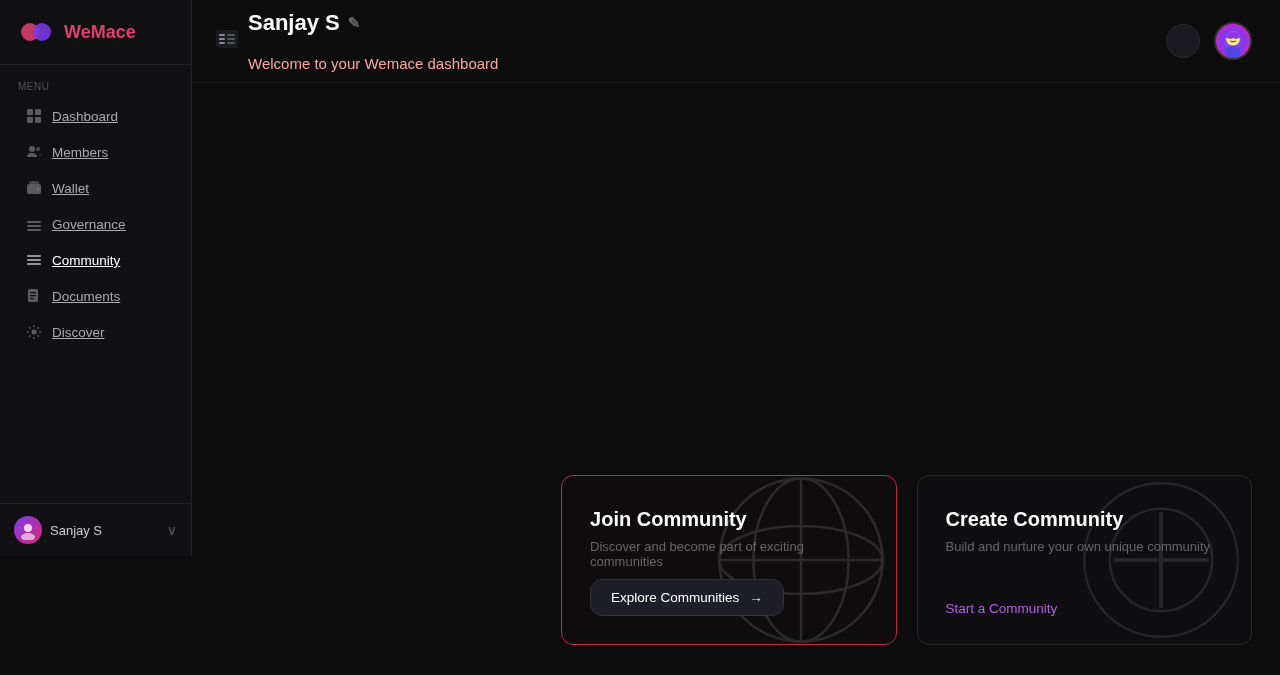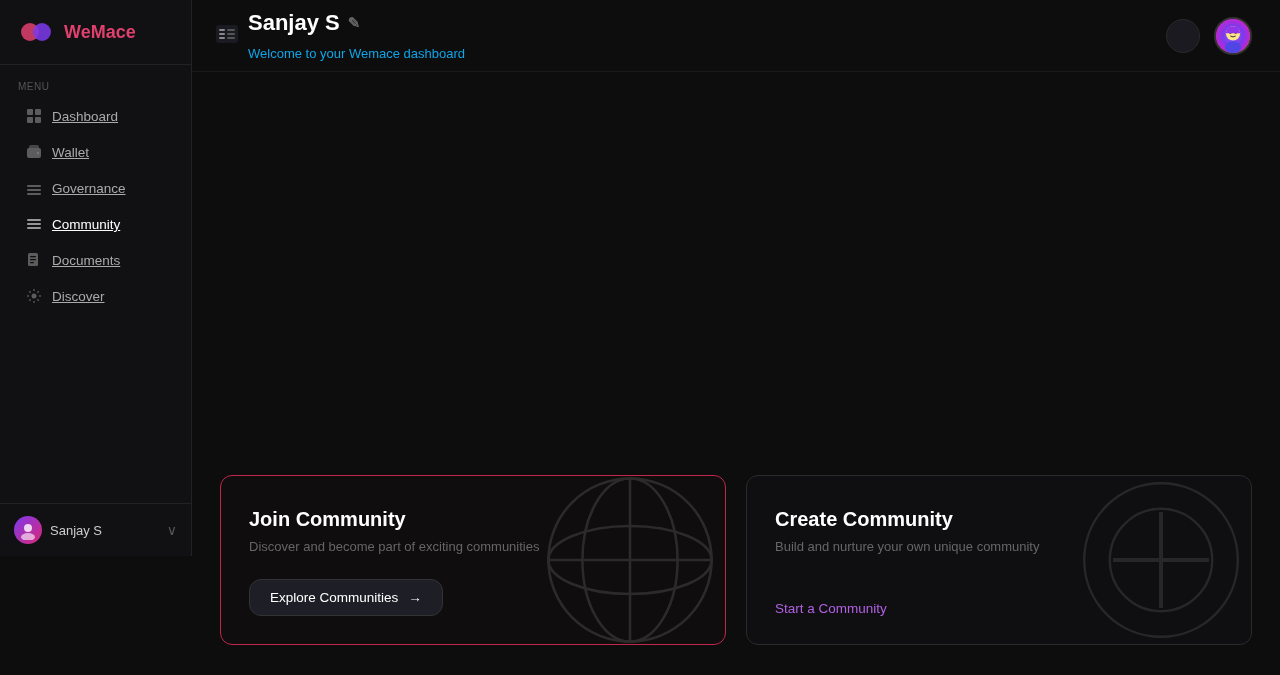--- a/index.html
+++ b/index.html
@@ -168,23 +168,23 @@
       gap: 8px;
     }
 
     .edit-icon {
       color: #666;
       font-size: 15px;
       cursor: pointer;
     }
 
     .topbar-subtitle {
-      font-size: 13px;
-      color: #0ea5e9;
-      margin-top: 10px;
+      font-size: 15px;
+      color: #fca5a5;
+      margin-top: 19px;
     }
 
     .topbar-right {
       display: flex;
       align-items: center;
       gap: 14px;
     }
 
     .moon-btn {
       background: #1a1a20;
@@ -211,21 +211,21 @@
       cursor: pointer;
       overflow: hidden;
       border: 2px solid #333;
     }
 
     
     .content {
       flex: 1;
       padding: 30px 28px;
       display: flex;
-      flex-direction: column;
+      flex-direction: row;
       gap: 20px;
     }
 
     
     .cards-row {
       display: flex;
       gap: 20px;
       margin-top: auto;
     }
 
@@ -338,20 +338,31 @@
         <svg width="16" height="16" viewBox="0 0 16 16" fill="currentColor">
           <rect x="1" y="1" width="6" height="6" rx="1" opacity="0.7"></rect>
           <rect x="9" y="1" width="6" height="6" rx="1" opacity="0.7"></rect>
           <rect x="1" y="9" width="6" height="6" rx="1" opacity="0.7"></rect>
           <rect x="9" y="9" width="6" height="6" rx="1" opacity="0.7"></rect>
         </svg>
       </span>
       <span>Dashboard</span>
     </div>
 
+    <div class="nav-item">
+      <span class="nav-icon">
+        <svg width="16" height="16" viewBox="0 0 16 16" fill="currentColor">
+          <circle cx="6" cy="5" r="3" opacity="0.7"></circle>
+          <path d="M1 13c0-3 2-4 5-4s5 1 5 4" opacity="0.7"></path>
+          <circle cx="12" cy="5" r="2.2" opacity="0.5"></circle>
+          <path d="M13 13c0-2 1-3 3-3" opacity="0.5"></path>
+        </svg>
+      </span>
+      <span>Members</span>
+    </div>
 
     <div class="nav-item">
       <span class="nav-icon">
         <svg width="16" height="16" viewBox="0 0 16 16" fill="currentColor">
           <rect x="1" y="4" width="14" height="10" rx="2" opacity="0.7"></rect>
           <path d="M3 4V3a2 2 0 0 1 2-2h6a2 2 0 0 1 2 2v1" opacity="0.5"></path>
           <circle cx="12" cy="9" r="1.2" opacity="0.9"></circle>
         </svg>
       </span>
       <span>Wallet</span>

